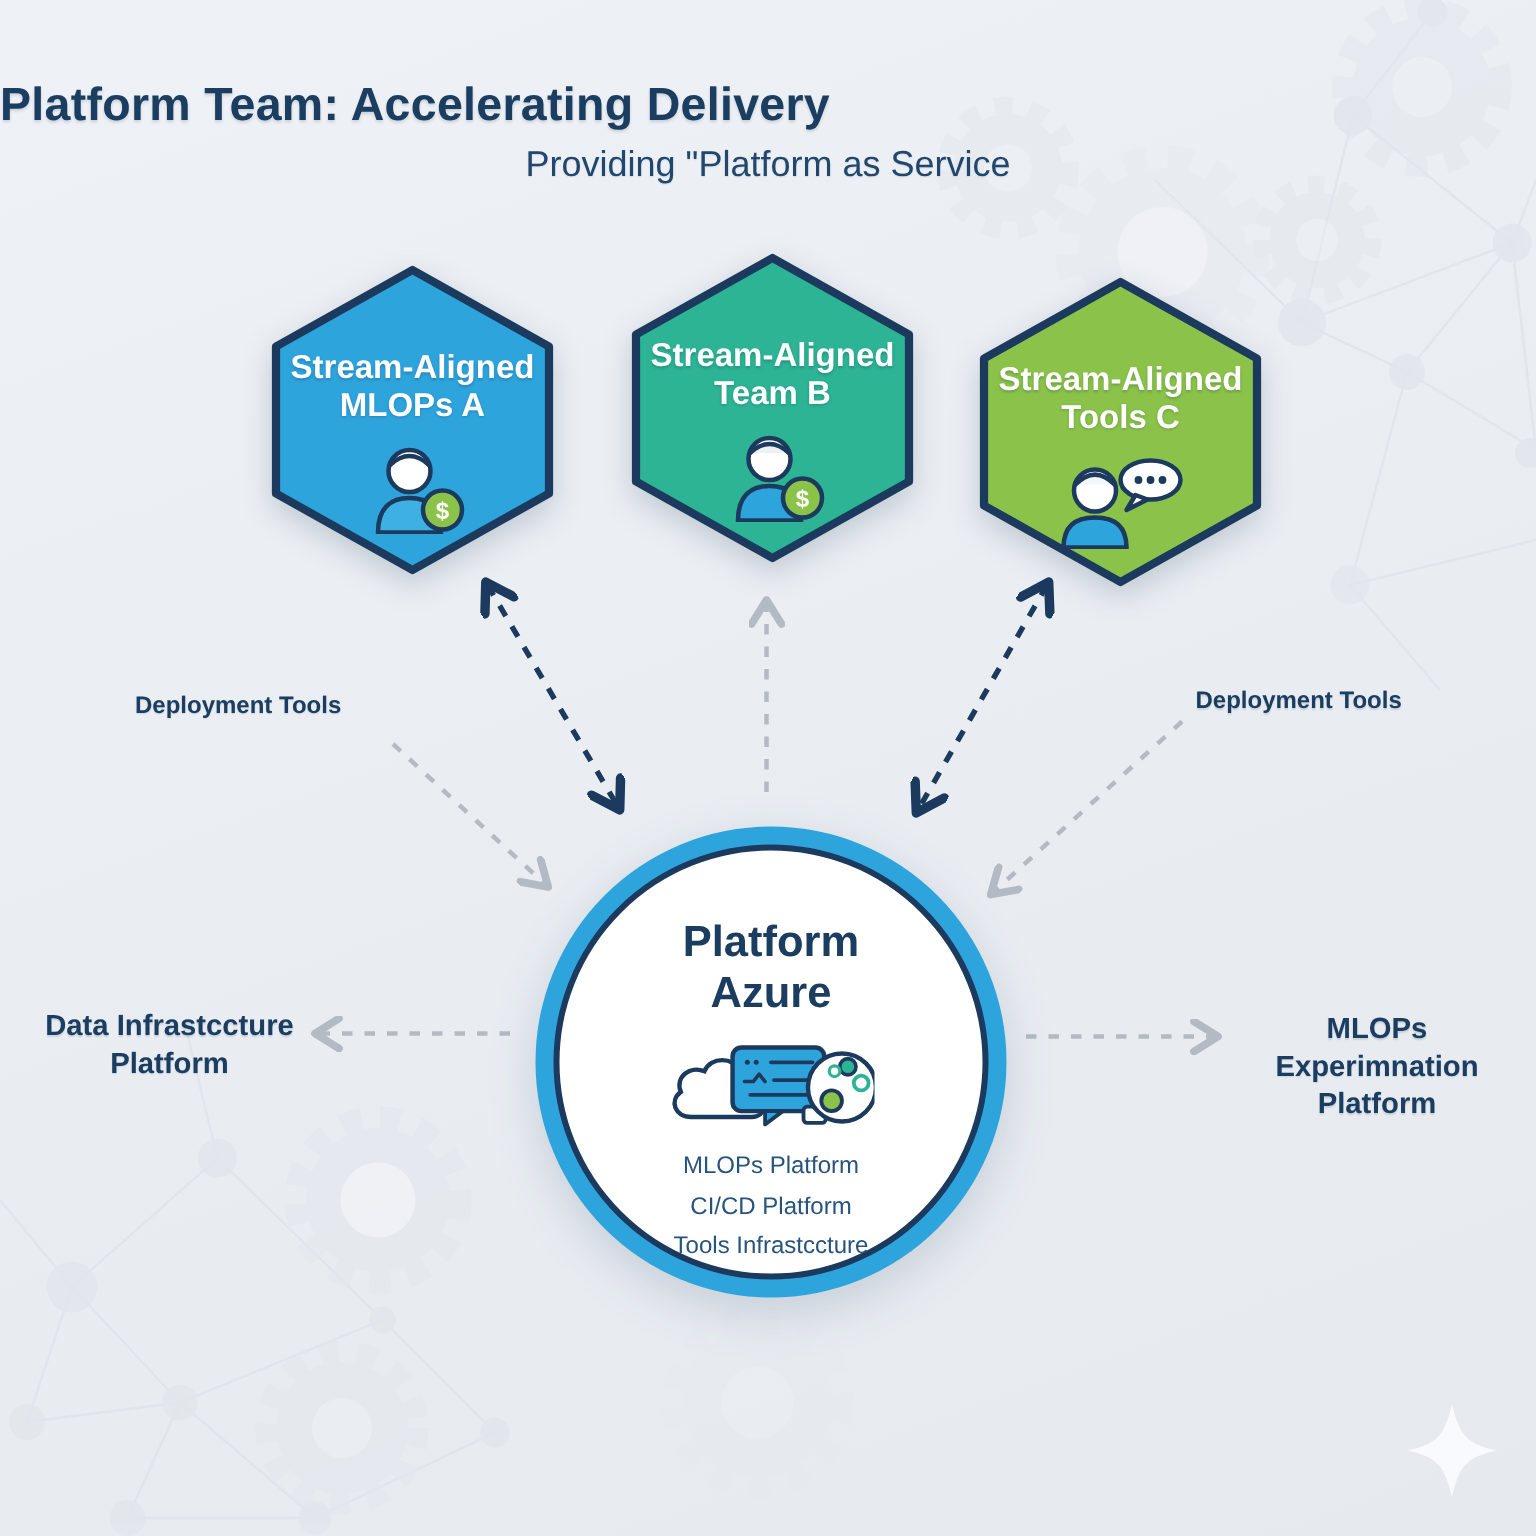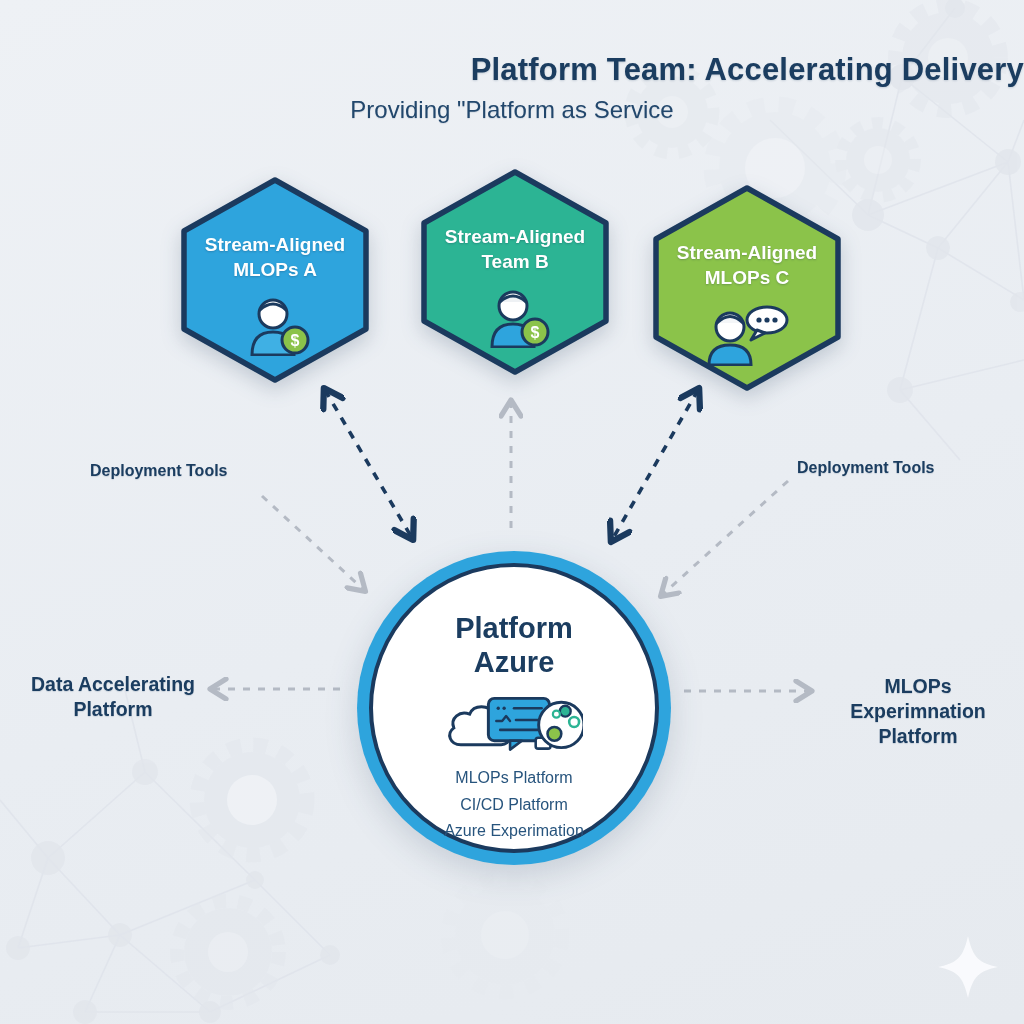--- a/index.html
+++ b/index.html
@@ -2,32 +2,32 @@
 <html><head>
 <meta charset="utf-8">
 <style>
   html,body{margin:0;padding:0;}
   body{font-family:"Liberation Sans","DejaVu Sans",sans-serif;background:#e9edf2;}
   .canvas{position:relative;width:1024px;height:1024px;overflow:hidden;
     background:linear-gradient(160deg,#eef1f5 0%,#e9edf2 55%,#e6eaef 100%);}
   svg{display:block;}
   .layer{position:absolute;left:0;top:0;width:1024px;height:1024px;pointer-events:none;}
 
-  .title{position:absolute;left:0;top:52px;width:100%;text-align:right;
+  .title{position:absolute;left:0;top:52px;width:100%;text-align:left;
     font-size:31px;font-weight:bold;color:#1b3d60;letter-spacing:.2px;
     text-shadow:0 1px 2px rgba(27,61,96,.18);}
   .subtitle{position:absolute;left:0;top:96px;width:100%;text-align:center;
     font-size:24px;color:#22476c;text-shadow:0 1px 1px rgba(27,61,96,.12);}
 
   .hex{position:absolute;width:190px;height:208px;filter:drop-shadow(0 7px 10px rgba(25,50,80,.20));}
   .hex-a{left:180px;top:176px;}
   .hex-b{left:420px;top:168px;}
   .hex-c{left:652px;top:184px;}
   .hex-label{position:absolute;left:0;top:56px;width:100%;text-align:center;
-    color:#ffffff;font-weight:bold;font-size:19px;line-height:25px;
+    color:#ffffff;font-weight:bold;font-size:22px;line-height:25px;
     text-shadow:0 1px 2px rgba(20,40,70,.25);}
   .hex-icon{position:absolute;left:50%;top:118px;transform:translateX(-50%);}
 
   .circle{position:absolute;left:369px;top:563px;width:282px;height:282px;border-radius:50%;
     background:#ffffff;border:4px solid #1b3a5e;box-shadow:0 0 0 12px #2ea4dd;
     filter:drop-shadow(0 10px 16px rgba(25,50,80,.16));
     display:flex;flex-direction:column;align-items:center;}
   .circle-title{margin-top:44px;text-align:center;font-size:29px;line-height:34px;
     font-weight:bold;color:#1b3d60;}
   .circle-icon{margin-top:12px;}
@@ -167,21 +167,21 @@
       <text x="61" y="52" text-anchor="middle" font-size="16" font-weight="bold" fill="#ffffff">$</text>
     </svg>
   </div>
 
   <div class="hex hex-c">
     <svg width="190" height="208" viewBox="0 0 190 208">
       <polygon points="95,4 186,55 186,153 95,204 4,153 4,55" stroke="#1b3a5e" stroke-width="5.5" stroke-linejoin="round" fill="#8bc34a"></polygon>
     </svg>
     <div class="hex-label">
       <span>Stream-Aligned</span><br>
-      <span>MLOPs C</span>
+      <span>Tools C</span>
     </div>
     <svg class="hex-icon" width="96" height="64" viewBox="0 0 96 64">
       <path d="M10,63 C10,48 19,43 31,43 C43,43 52,48 52,63 Z" fill="#2ea4dd" stroke="#1b3a5e" stroke-width="3"></path>
       <circle cx="31" cy="25" r="14" fill="#ffffff" stroke="#1b3a5e" stroke-width="3"></circle>
       <path d="M18,21 Q31,8 44,21" fill="#f4f6f8" stroke="#1b3a5e" stroke-width="3" stroke-linecap="round"></path>
       <ellipse cx="68" cy="18" rx="20" ry="13" fill="#ffffff" stroke="#1b3a5e" stroke-width="3"></ellipse>
       <path d="M58,28 L52,38 L66,31 Z" fill="#ffffff" stroke="#1b3a5e" stroke-width="3" stroke-linejoin="round"></path>
       <circle cx="60" cy="18" r="2.6" fill="#1b3a5e"></circle>
       <circle cx="68" cy="18" r="2.6" fill="#1b3a5e"></circle>
       <circle cx="76" cy="18" r="2.6" fill="#1b3a5e"></circle>
@@ -206,28 +206,28 @@
       <rect x="92" y="47" width="15" height="11" rx="2.5" fill="#ffffff" stroke="#1b3a5e" stroke-width="2.6"></rect>
       <circle cx="118" cy="34" r="23" fill="#ffffff" stroke="#1b3a5e" stroke-width="3"></circle>
       <circle cx="111" cy="43" r="7" fill="#8bc34a" stroke="#1b3a5e" stroke-width="2.6"></circle>
       <circle cx="122" cy="20" r="5.5" fill="#2cb494" stroke="#1b3a5e" stroke-width="2.4"></circle>
       <circle cx="131" cy="31" r="5" fill="#ffffff" stroke="#2cb494" stroke-width="2.6"></circle>
       <circle cx="113" cy="23" r="3.6" fill="#ffffff" stroke="#2cb494" stroke-width="2.2"></circle>
     </svg>
     <div class="services">
       <span>MLOPs Platform</span>
       <span>CI/CD Platform</span>
-      <span>Azure Experimation</span>
+      <span>Tools Infrastccture</span>
     </div>
   </div>
 
   <div class="side-label lbl-deploy-left">Deployment Tools</div>
   <div class="side-label lbl-deploy-right">Deployment Tools</div>
   <div class="side-label two-line lbl-data-left">
-    <span>Data Accelerating</span><br>
+    <span>Data Infrastccture</span><br>
     <span>Platform</span>
   </div>
   <div class="side-label two-line lbl-data-right">
     <span>MLOPs Experimnation</span><br>
     <span>Platform</span>
   </div>
 
 </div>
 
 </body></html>

